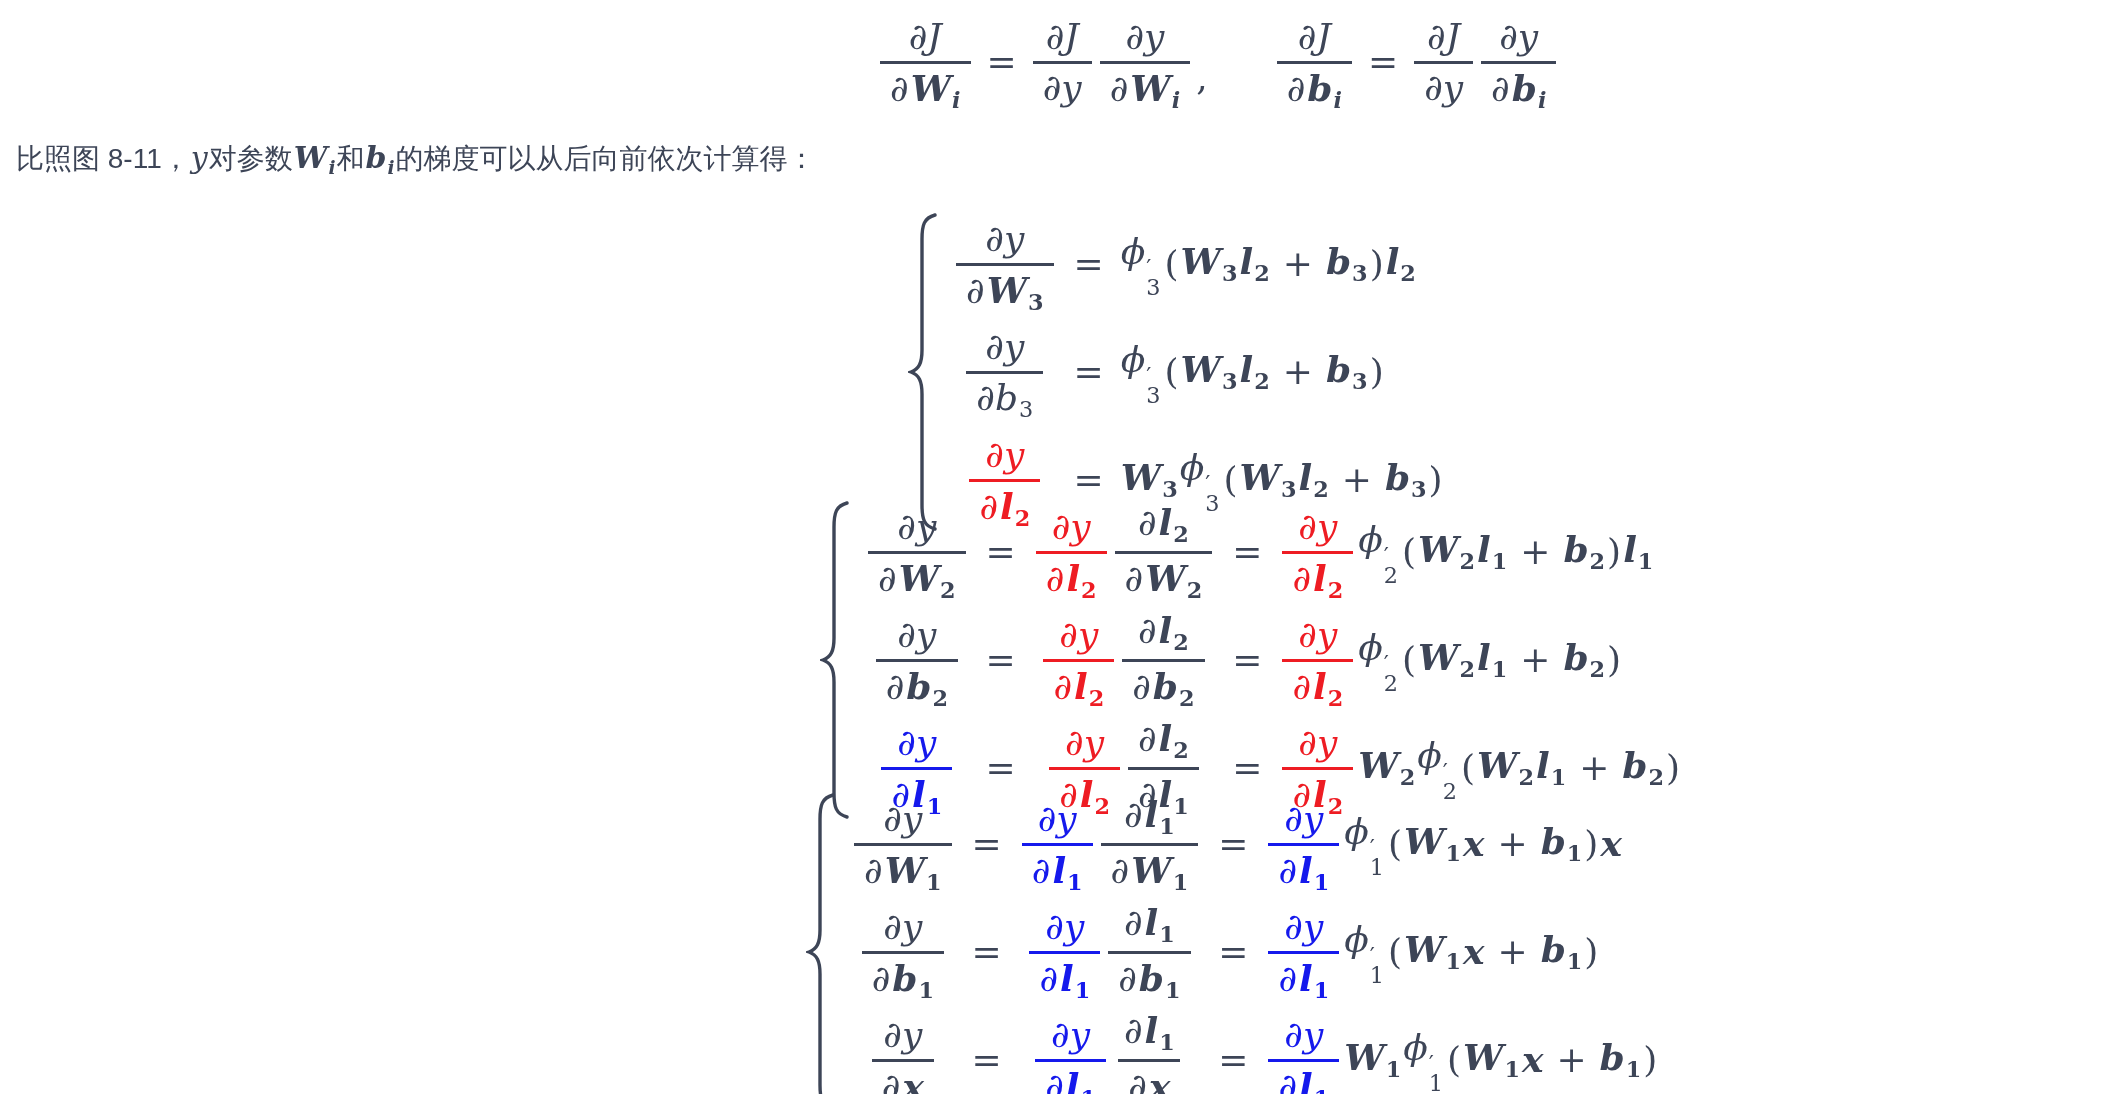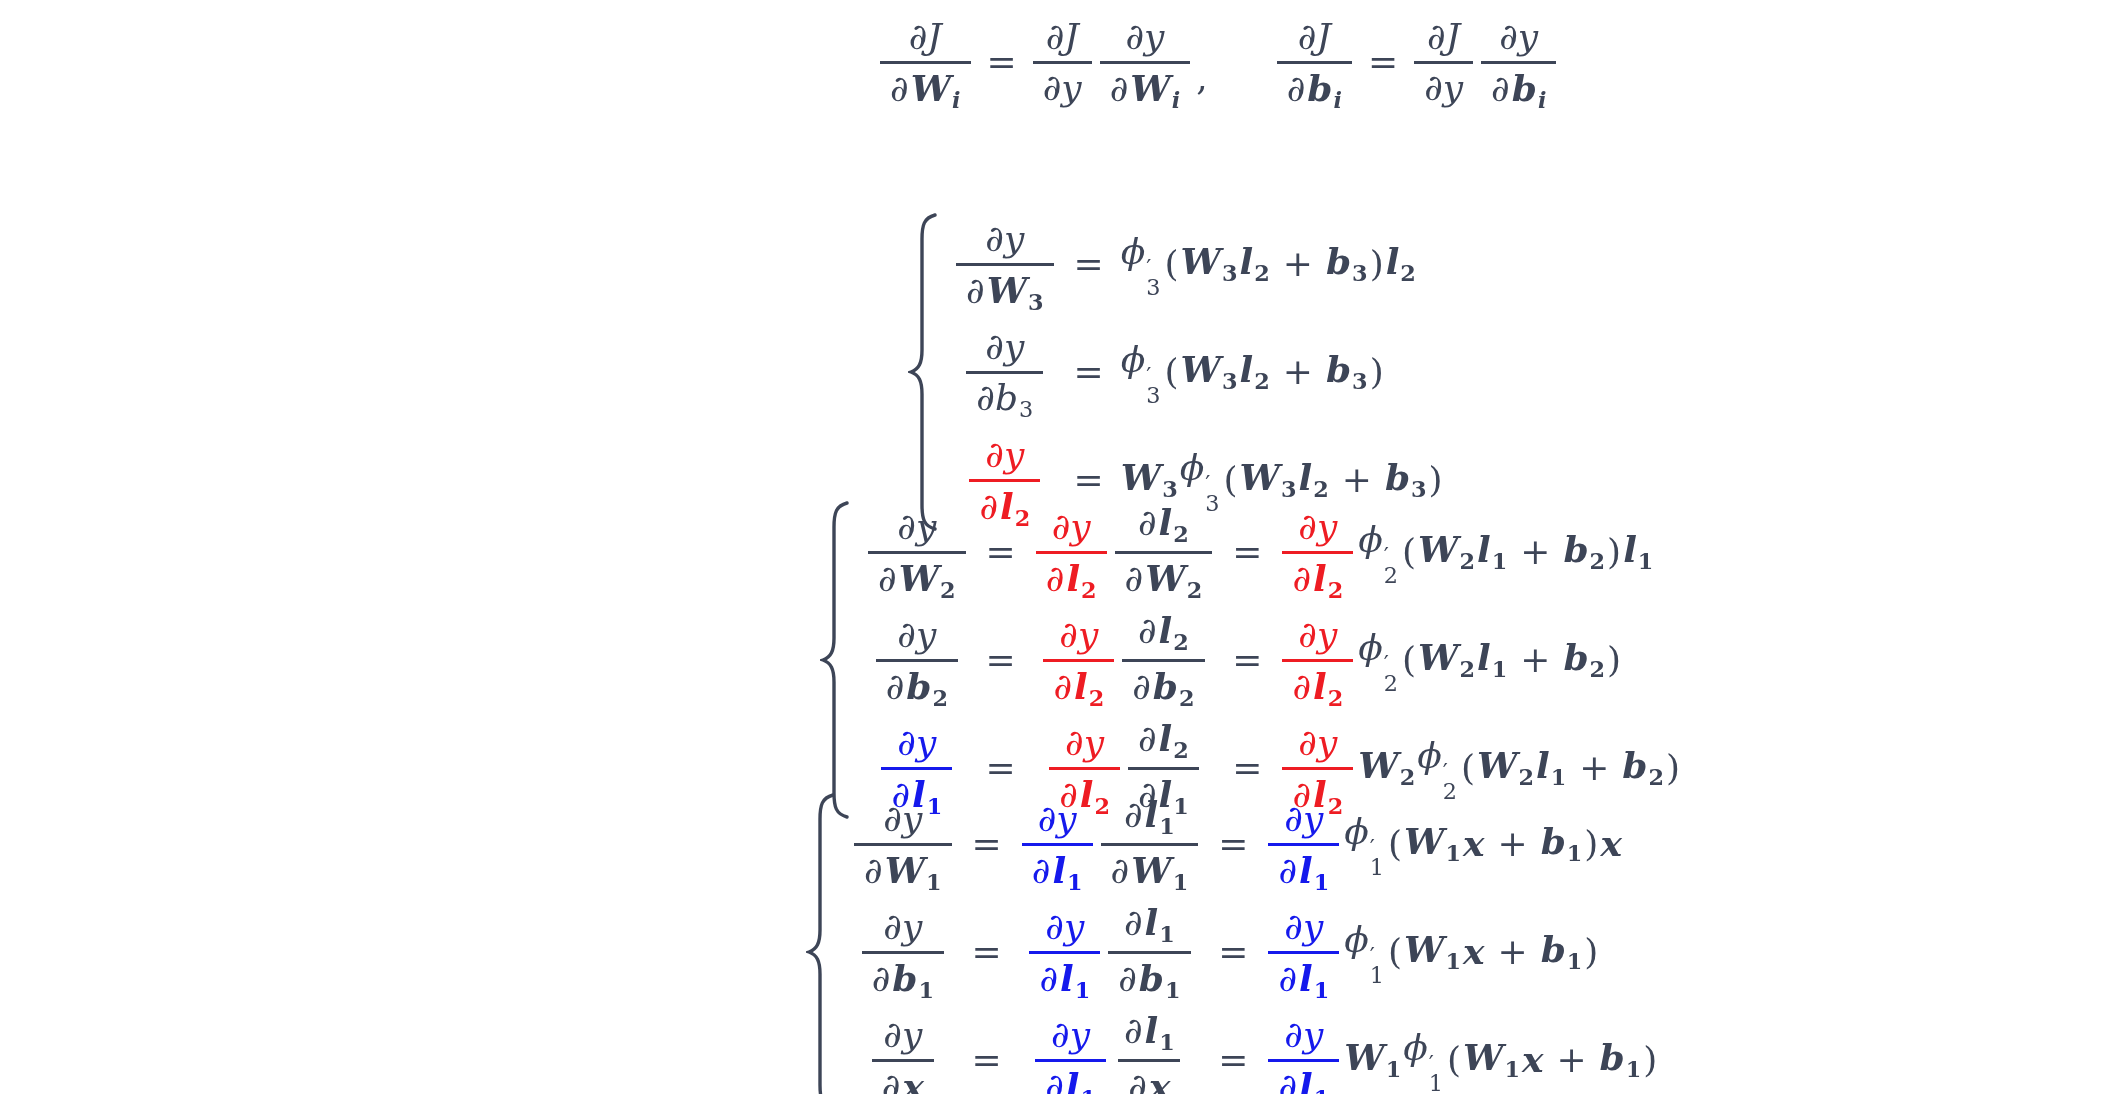--- a/index.html
+++ b/index.html
@@ -85,20 +85,21 @@
       </span>
       <span class="frac">
         <span class="fnum">
           <span class="finner"><span class="tk st-it">∂y</span></span>
         </span>
         <span class="fden">
           <span class="finner"><span class="tk st-it">∂</span><span class="tk st-bi">b<span class="sb it">i</span></span></span>
         </span>
       </span>
     </div>
+  <div id="para" class="para"><span class="cn">比照图 8-11，</span><span class="imath"><span class="tk st-it">y</span></span><span class="cn">对参数</span><span class="imath"><span class="tk st-bi">W<span class="sb it">i</span></span></span><span class="cn">和</span><span class="imath"><span class="tk st-bi">b<span class="sb it">i</span></span></span><span class="cn">的梯度可以从后向前依次计算得：</span></div>
   <div id="g0" class="group math" style="left:908px;top:210px;">
       <div class="brace"><svg width="30" height="318" viewBox="0 0 30 318">
           <path d="M 27 2 C 16 5 14 12 14 26 L 14 137 C 14 150 11 156 3 159 C 11 162 14 168 14 181 L 14 292 C 14 306 16 313 27 316" fill="none" stroke="var(--ink)" stroke-width="3.4" stroke-linecap="round"></path>
         </svg></div>
       <div class="grid" style="grid-template-columns: repeat(3, max-content);">
         <div class="cell">
           <span class="frac">
             <span class="fnum">
               <span class="finner"><span class="tk st-it">∂y</span></span>
             </span>

